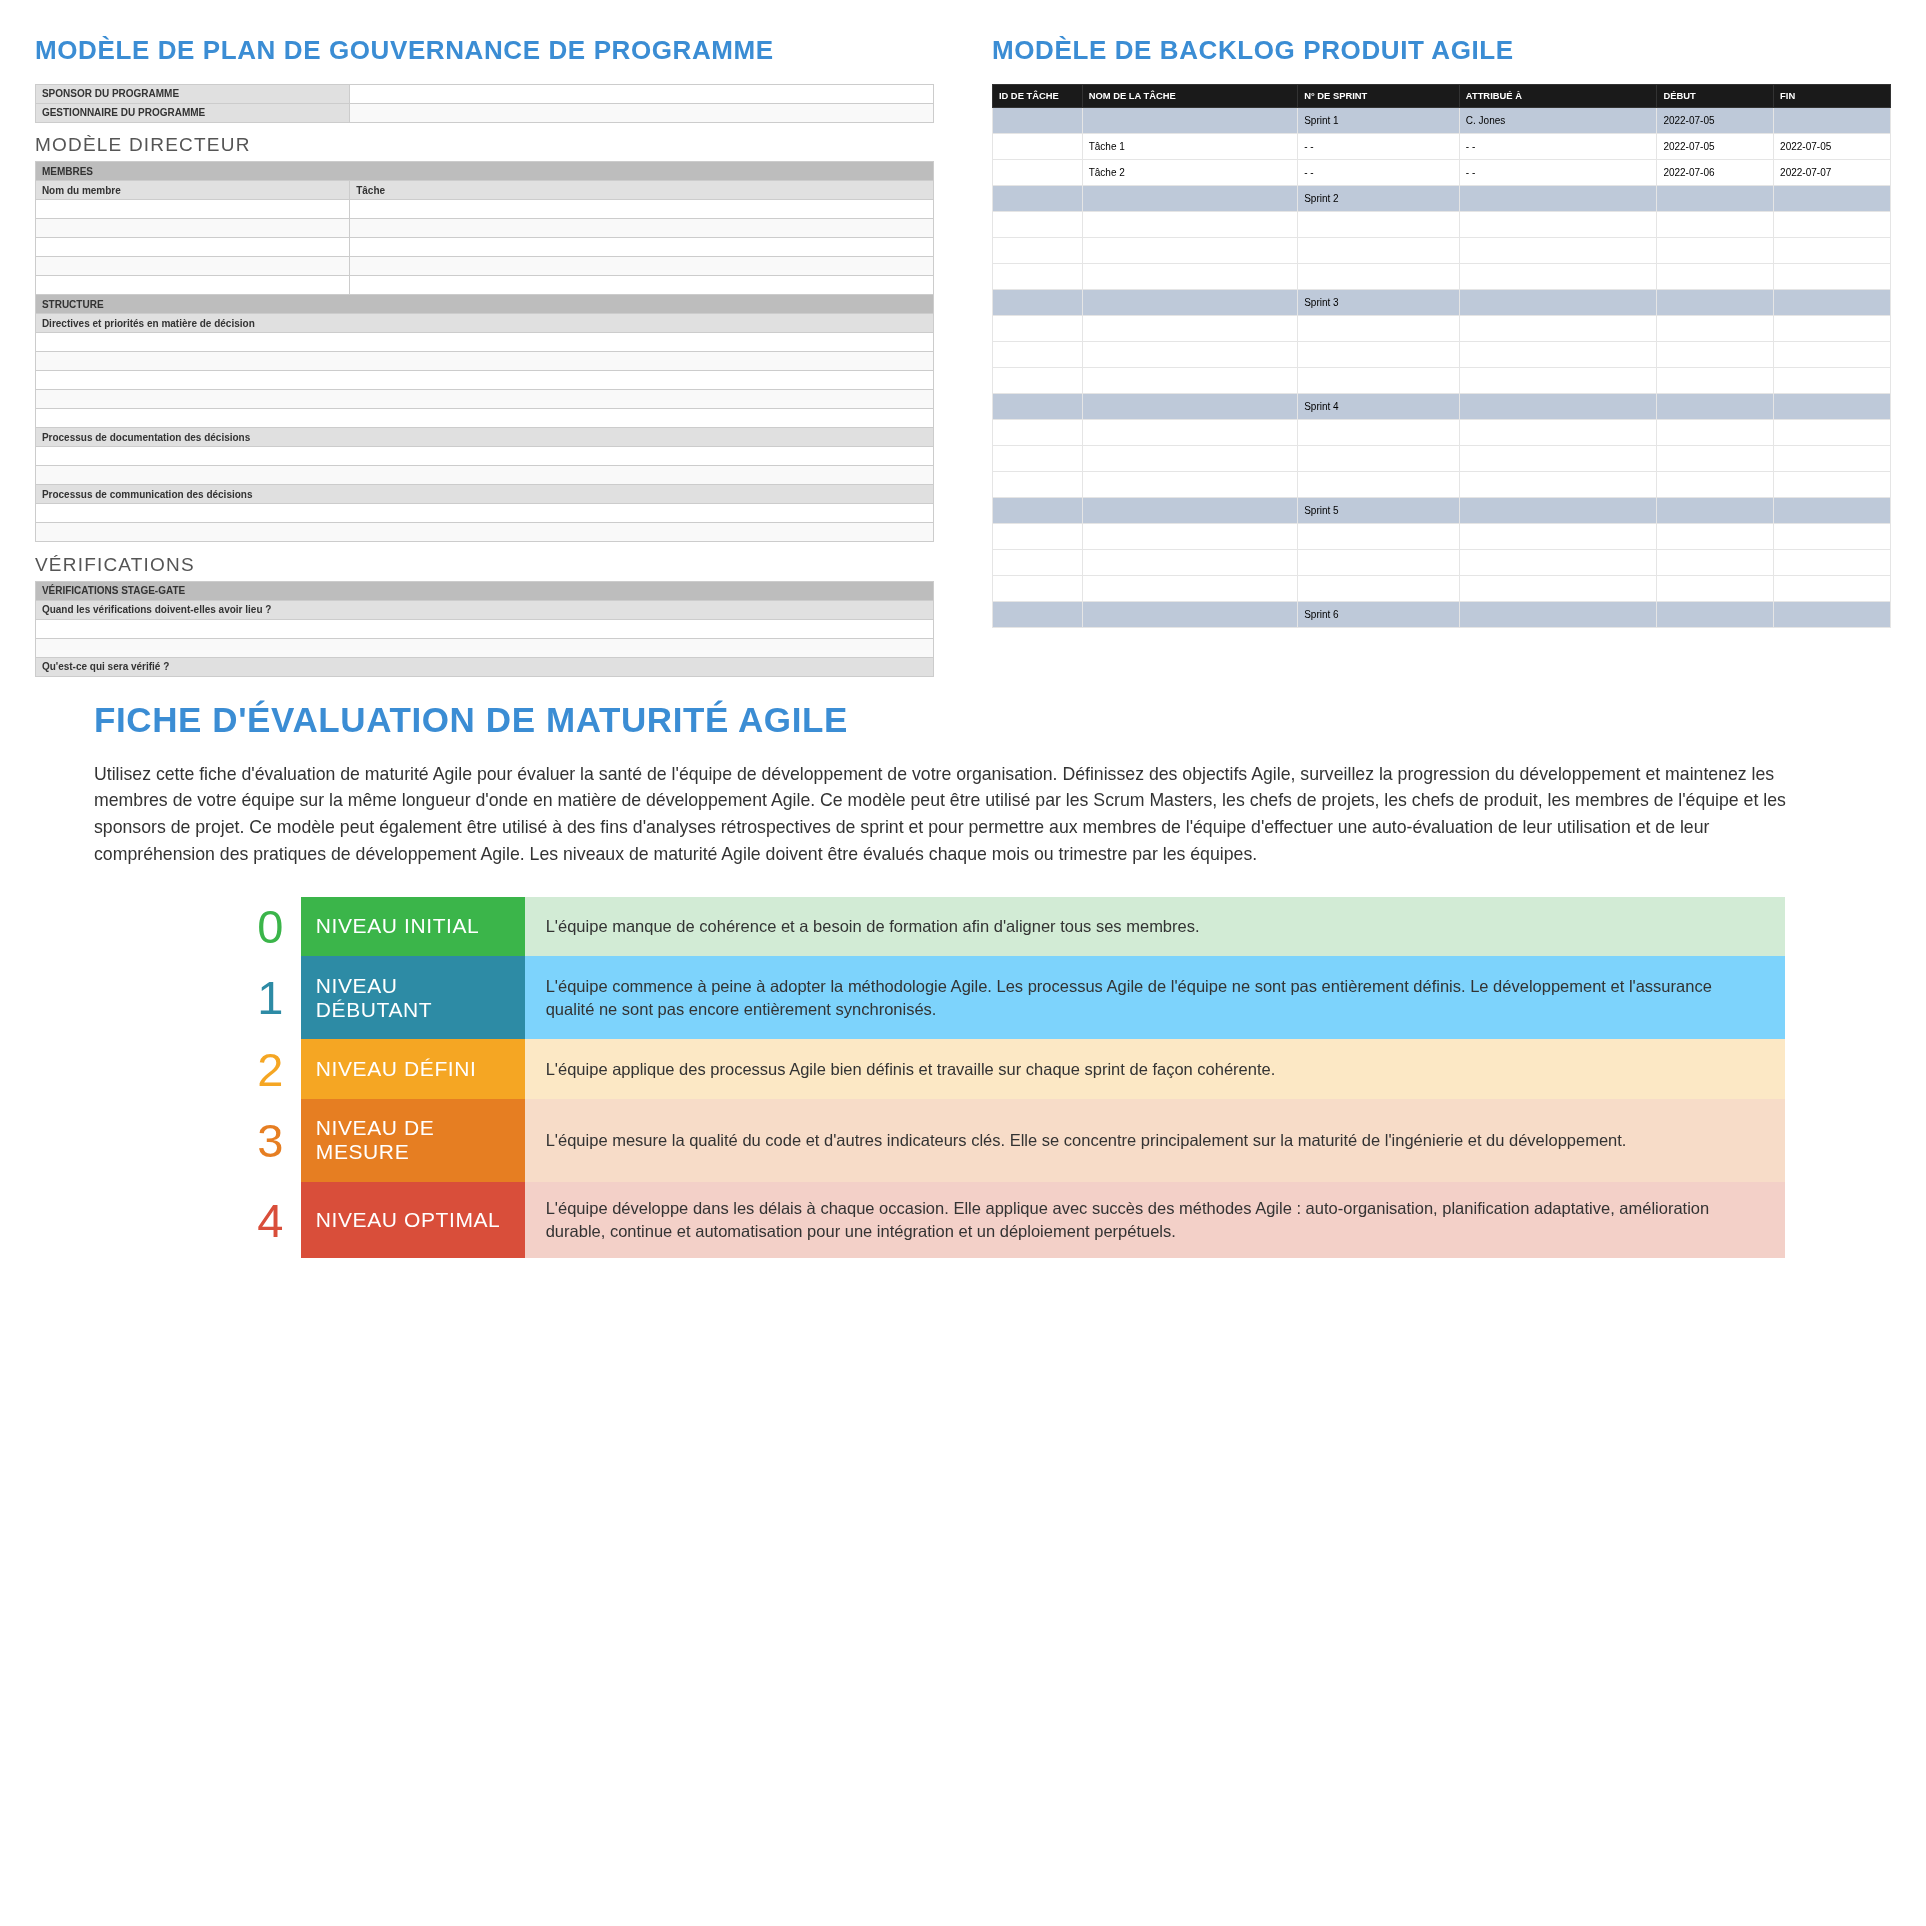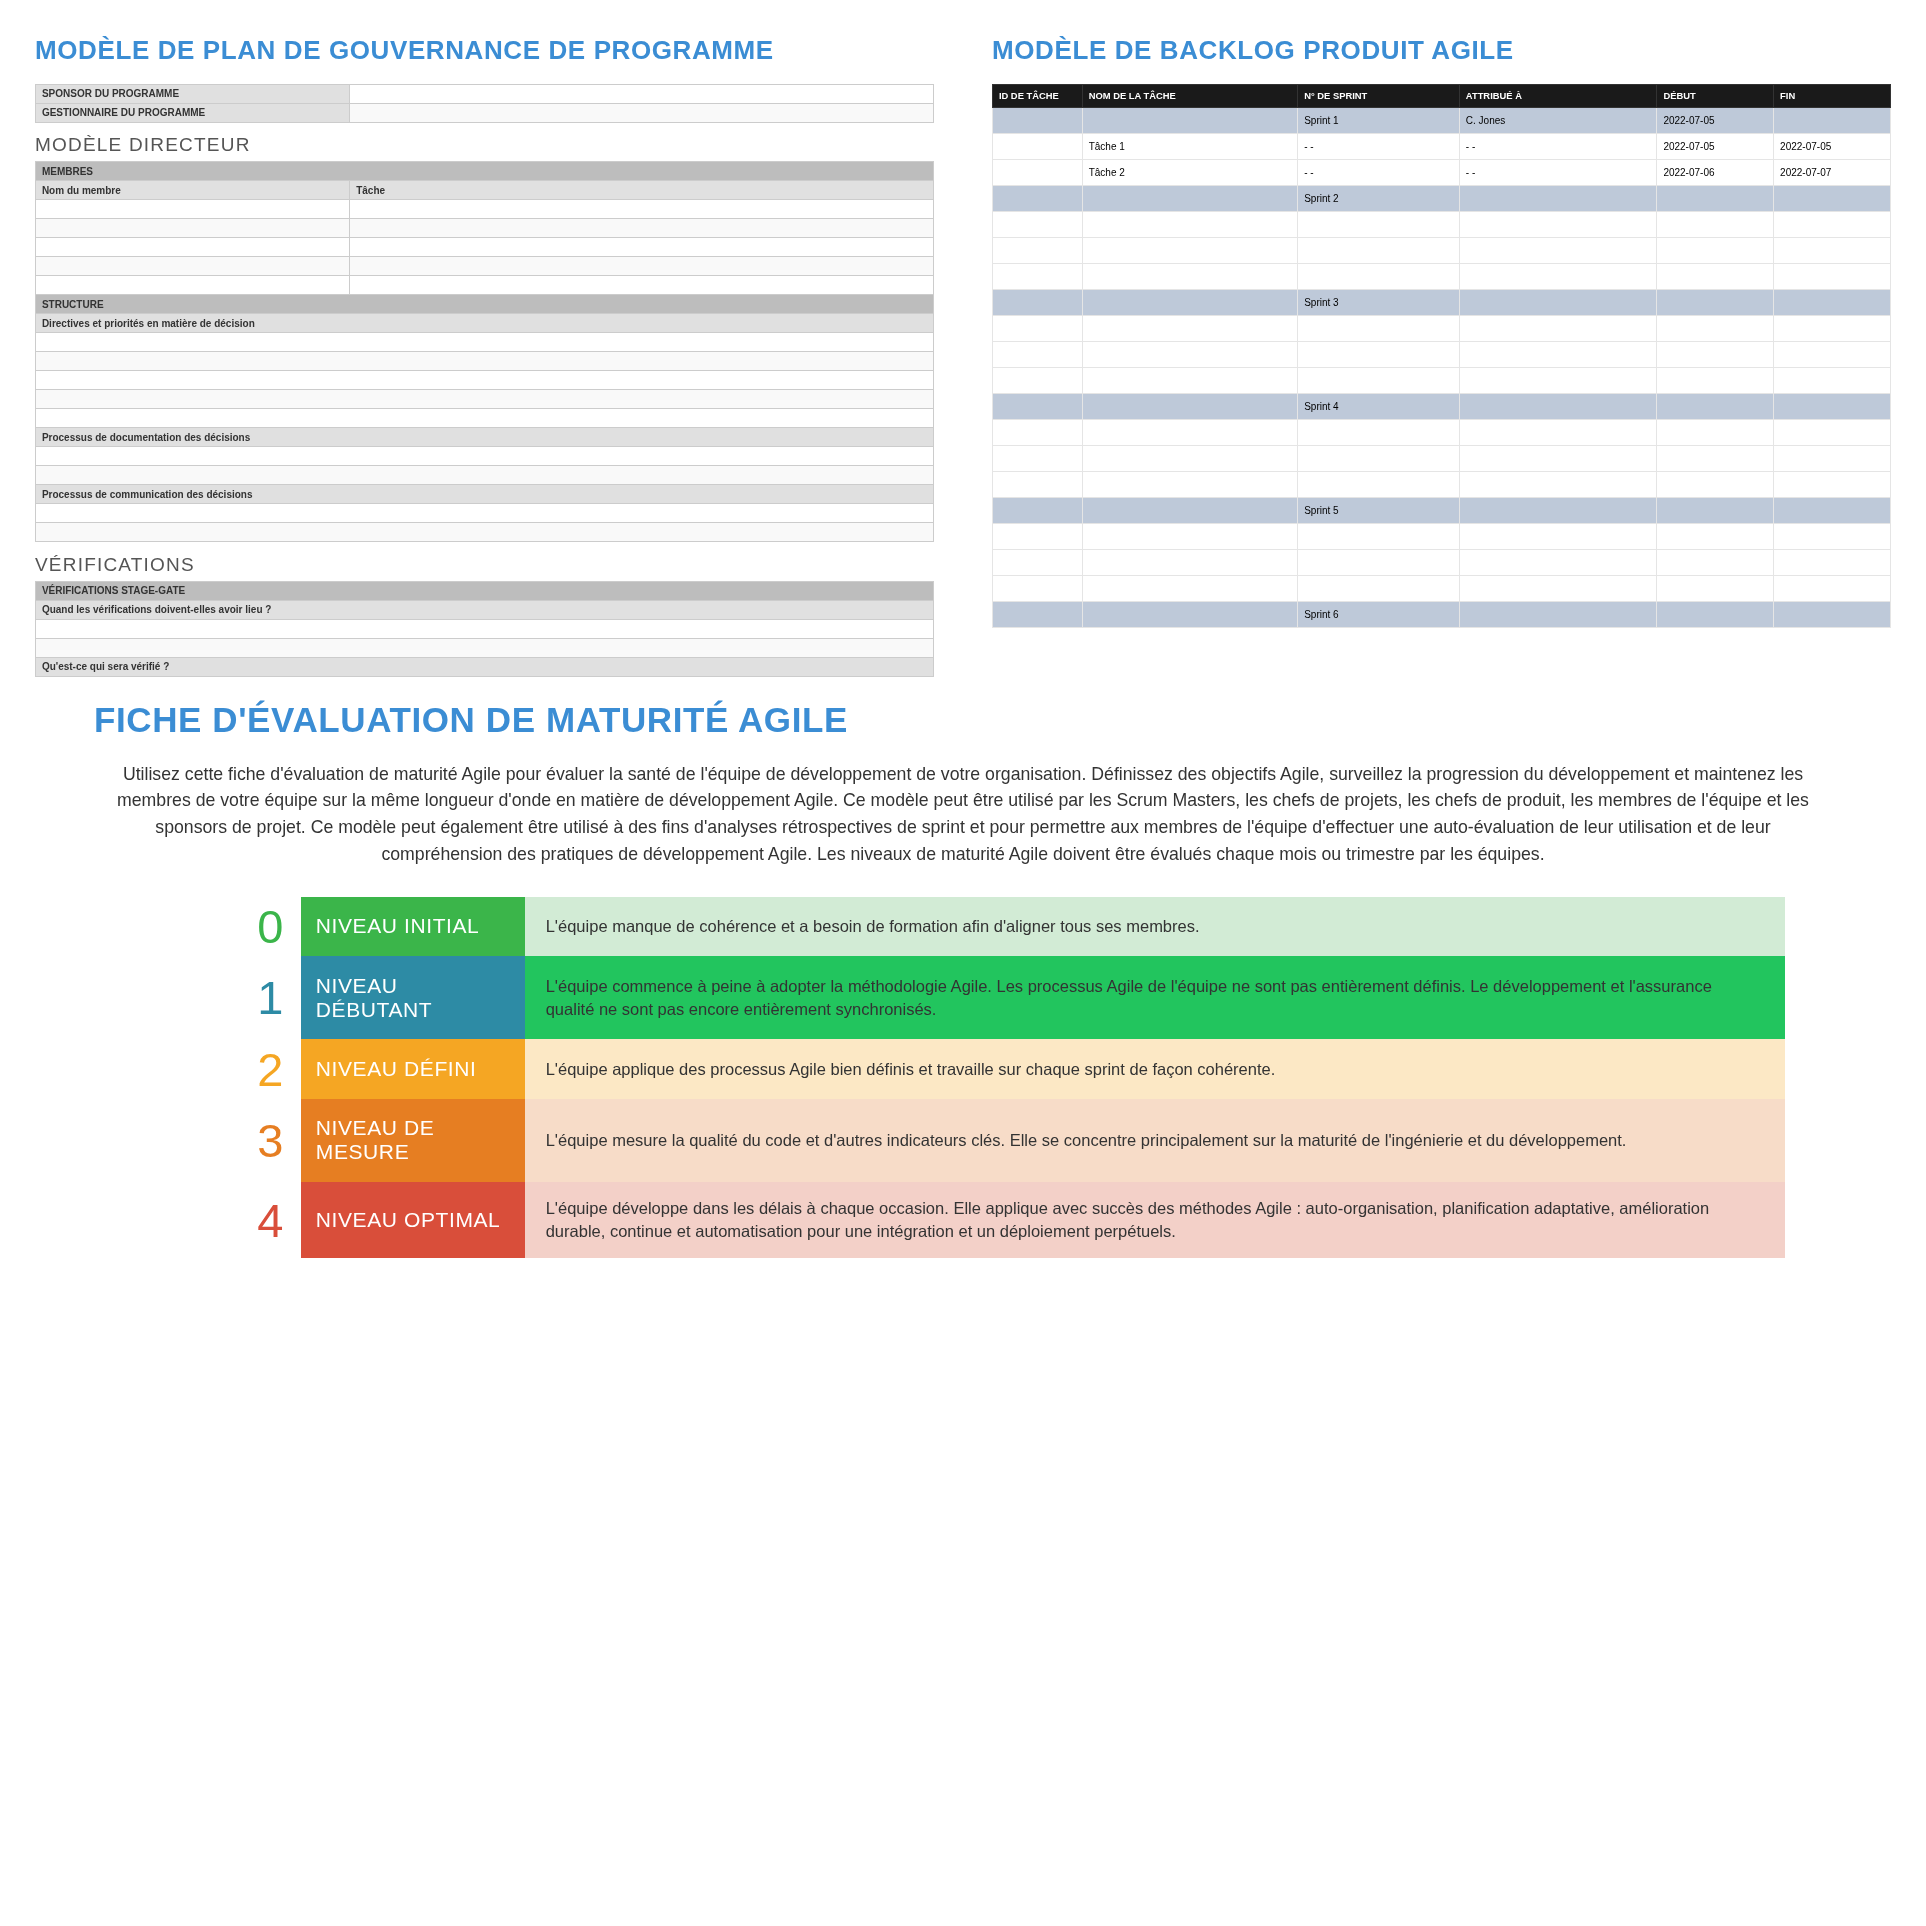--- a/index.html
+++ b/index.html
@@ -19,34 +19,34 @@
 .row-alt { background: #f9f9f9; }
 
 table.backlog { width: 100%; border-collapse: collapse; font-size: 10px; }
 table.backlog th { background: #1a1a1a; color: #fff; padding: 4.7px 5.9px; text-align: left; font-size: 9.4px; border: 0.6px solid #333; height: 23.6px;}
 table.backlog td { border: 0.6px solid #e5e5e5; padding: 3.5px 5.9px; height: 26px; }
 .sprint-row { background: #bec9d9; }
 .task-row { background: #fff; }
 
 .maturity-section { padding: 23.6px 59px; }
 h1.title-big { color: #3b8dd4; font-size: 35px; font-weight: bold; letter-spacing: 0.6px; margin-bottom: 20.7px; font-family: 'Century Gothic', Arial, sans-serif; }
-.maturity-intro { font-size: 17.7px; color: #333; line-height: 1.5; margin-bottom: 29.5px; font-family: 'Century Gothic', Arial, sans-serif; text-align: center; }
+.maturity-intro { font-size: 17.7px; color: #333; line-height: 1.5; margin-bottom: 29.5px; font-family: 'Century Gothic', Arial, sans-serif; }
 
 .level-row { display: flex; align-items: stretch; margin-bottom: 0; }
 .level-num { width: 77px; display: flex; align-items: center; justify-content: flex-end; font-size: 47px; font-weight: 300; padding-right: 17.7px; font-family: 'Century Gothic', Arial, sans-serif; }
 .level-label { width: 224px; display: flex; align-items: center; font-size: 21px; font-weight: 400; color: #fff; padding: 17.7px 14.8px; letter-spacing: 0.6px; font-family: 'Century Gothic', Arial, sans-serif; }
 .level-desc { flex: 1; display: flex; align-items: center; font-size: 16.5px; padding: 14.8px 20.7px; color: #333; line-height: 1.4; font-family: 'Century Gothic', Arial, sans-serif; }
 
 .lv0 .level-num { color: #3bb54a; }
 .lv0 .level-label { background: #3bb54a; }
 .lv0 .level-desc { background: #d2ebd5; }
 
 .lv1 .level-num { color: #2d8ba5; }
 .lv1 .level-label { background: #2d8ba5; }
-.lv1 .level-desc { background: #22c55e; }
+.lv1 .level-desc { background: #7dd3fc; }
 
 .lv2 .level-num { color: #f5a623; }
 .lv2 .level-label { background: #f5a623; }
 .lv2 .level-desc { background: #fce8c5; }
 
 .lv3 .level-num { color: #e67e22; }
 .lv3 .level-label { background: #e67e22; }
 .lv3 .level-desc { background: #f7dcc8; }
 
 .lv4 .level-num { color: #d94e3a; }

